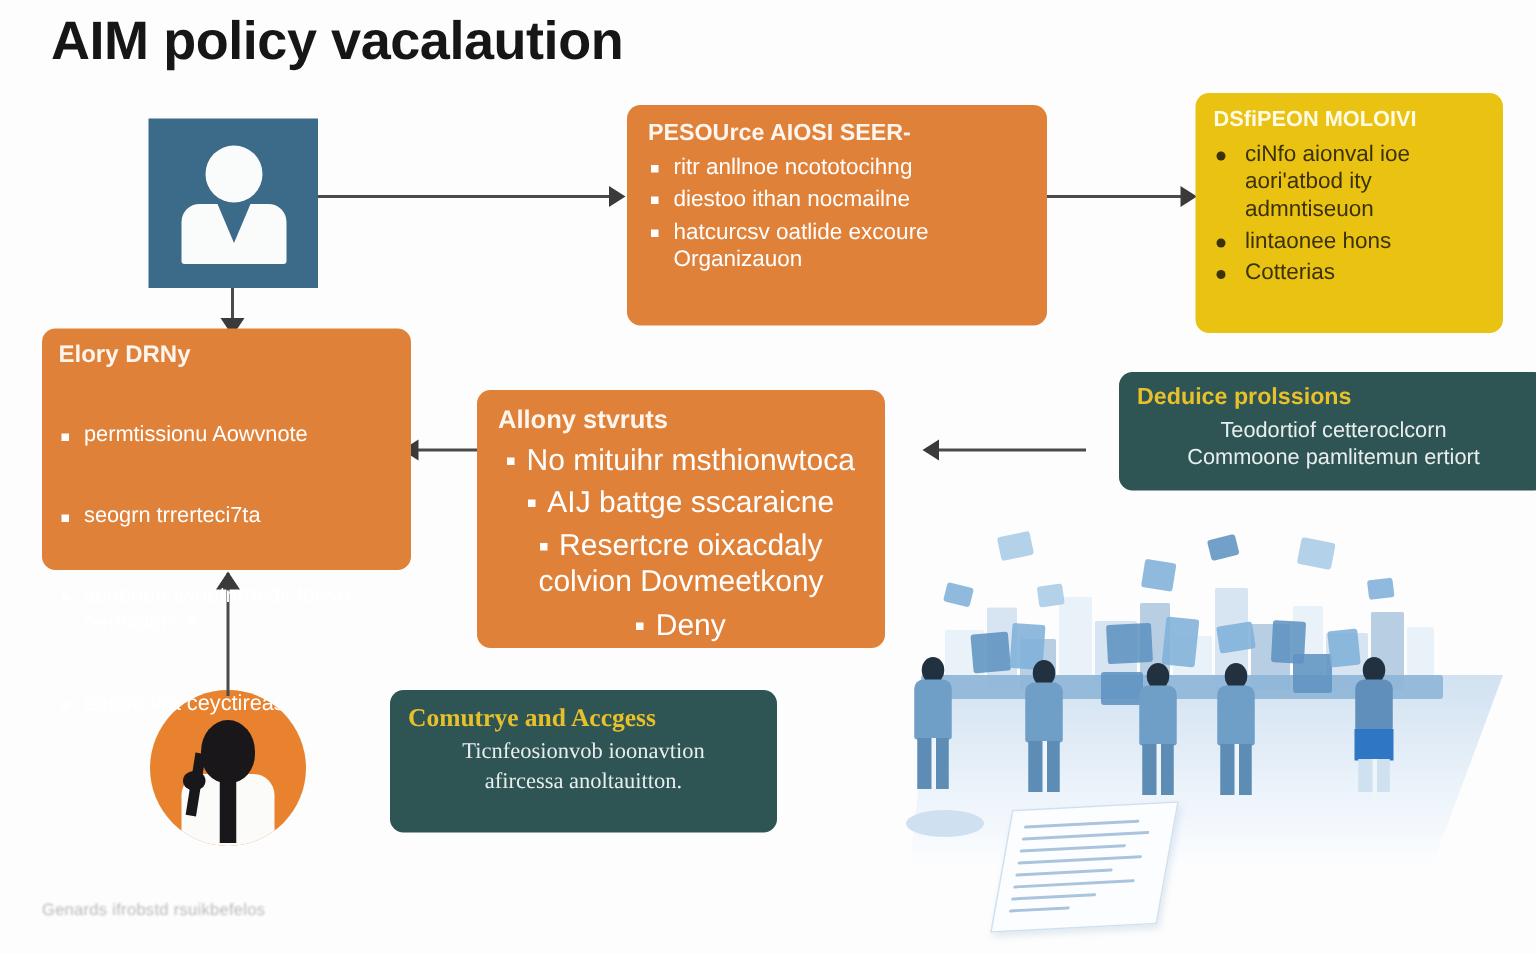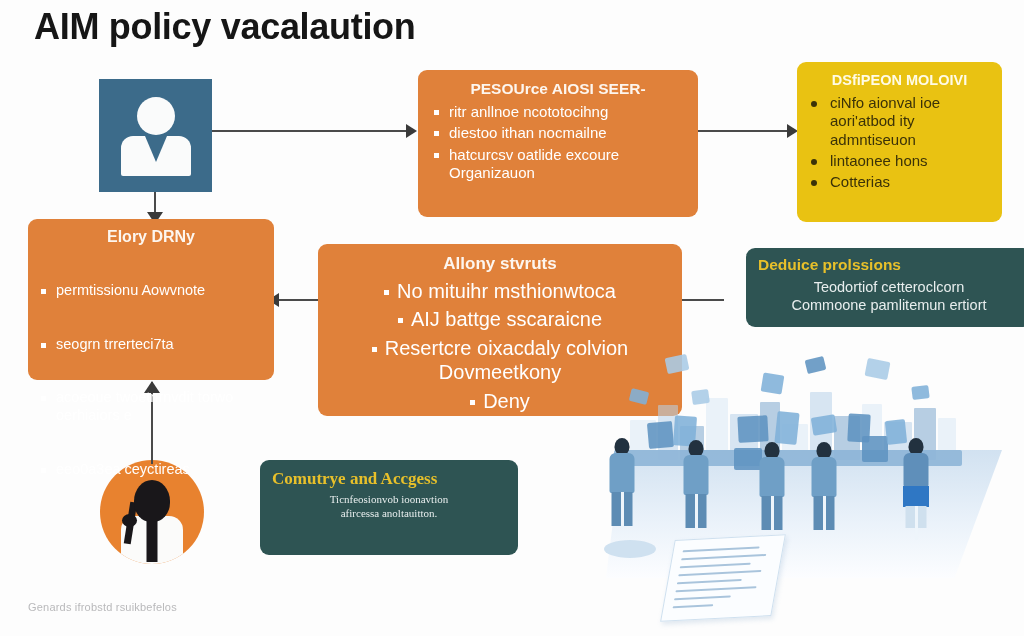--- a/index.html
+++ b/index.html
@@ -19,21 +19,21 @@
     filter:blur(0.25px);
   }
 
   
   .card{
     position:absolute;border-radius:9px;
     box-sizing:border-box;
     filter:blur(0.35px);
   }
   .card .c-title{
-    text-align:center;font-weight:bold;
+    font-weight:bold;
     filter:blur(0.45px);
   }
   .card ul{
     list-style:none;margin:0;padding:0;
   }
   .card li{
     position:relative;padding-left:17px;
     filter:blur(0.5px);
     line-height:1.22;
   }
@@ -61,32 +61,32 @@
   #card-resource-access li{font-size:15px;margin-bottom:3px;}
 
   #card-decision-policy{left:797px;top:62px;width:205px;height:160px;padding:10px 12px 0 12px;}
   #card-decision-policy .c-title{font-size:14.5px;margin-bottom:6px;}
   #card-decision-policy li{font-size:15px;margin-bottom:3px;padding-left:21px;}
 
   #card-explicit-deny{left:28px;top:219px;width:246px;height:161px;padding:9px 11px 0 11px;}
   #card-explicit-deny .c-title{font-size:16px;margin-bottom:4px;}
   #card-explicit-deny li{font-size:14.5px;margin-bottom:3px;margin-top:36px;}
 
-  #card-allow-statements{left:318px;top:244px;width:364px;height:172px;padding:10px 14px 0 14px;}
+  #card-allow-statements{left:318px;top:260px;width:272px;height:172px;padding:10px 14px 0 14px;}
   #card-allow-statements .c-title{font-size:17px;margin-bottom:5px;}
   #card-allow-statements li{font-size:20px;margin-bottom:4px;text-align:center;padding-left:0;}
   #card-allow-statements li::before{position:static;display:inline-block;margin-right:8px;vertical-align:0.15em;}
 
   #card-deduce-provisions{left:746px;top:248px;width:286px;height:79px;padding:8px 12px 0 12px;}
   #card-deduce-provisions .c-title{font-size:15.5px;text-align:left;margin-bottom:4px;}
   #card-deduce-provisions .c-line{font-size:14.5px;text-align:center;filter:blur(0.5px);line-height:1.25;}
 
   #card-compute-access{left:260px;top:460px;width:258px;height:95px;padding:9px 12px 0 12px;font-family:Liberation Serif, serif;}
   #card-compute-access .c-title{font-size:17px;text-align:left;margin-bottom:3px;}
-  #card-compute-access .c-line{font-size:11px;text-align:center;filter:blur(0.5px);line-height:1.3;}
+  #card-compute-access .c-line{font-size:15px;text-align:center;filter:blur(0.5px);line-height:1.3;}
 
   
   .user-tile{
     position:absolute;left:99px;top:79px;width:113px;height:113px;
     background:#3c6b8a;filter:blur(0.3px);
   }
   .user-tile .head{
     position:absolute;left:50%;top:18px;transform:translateX(-50%);
     width:38px;height:38px;border-radius:50%;background:#fafbfb;
   }

